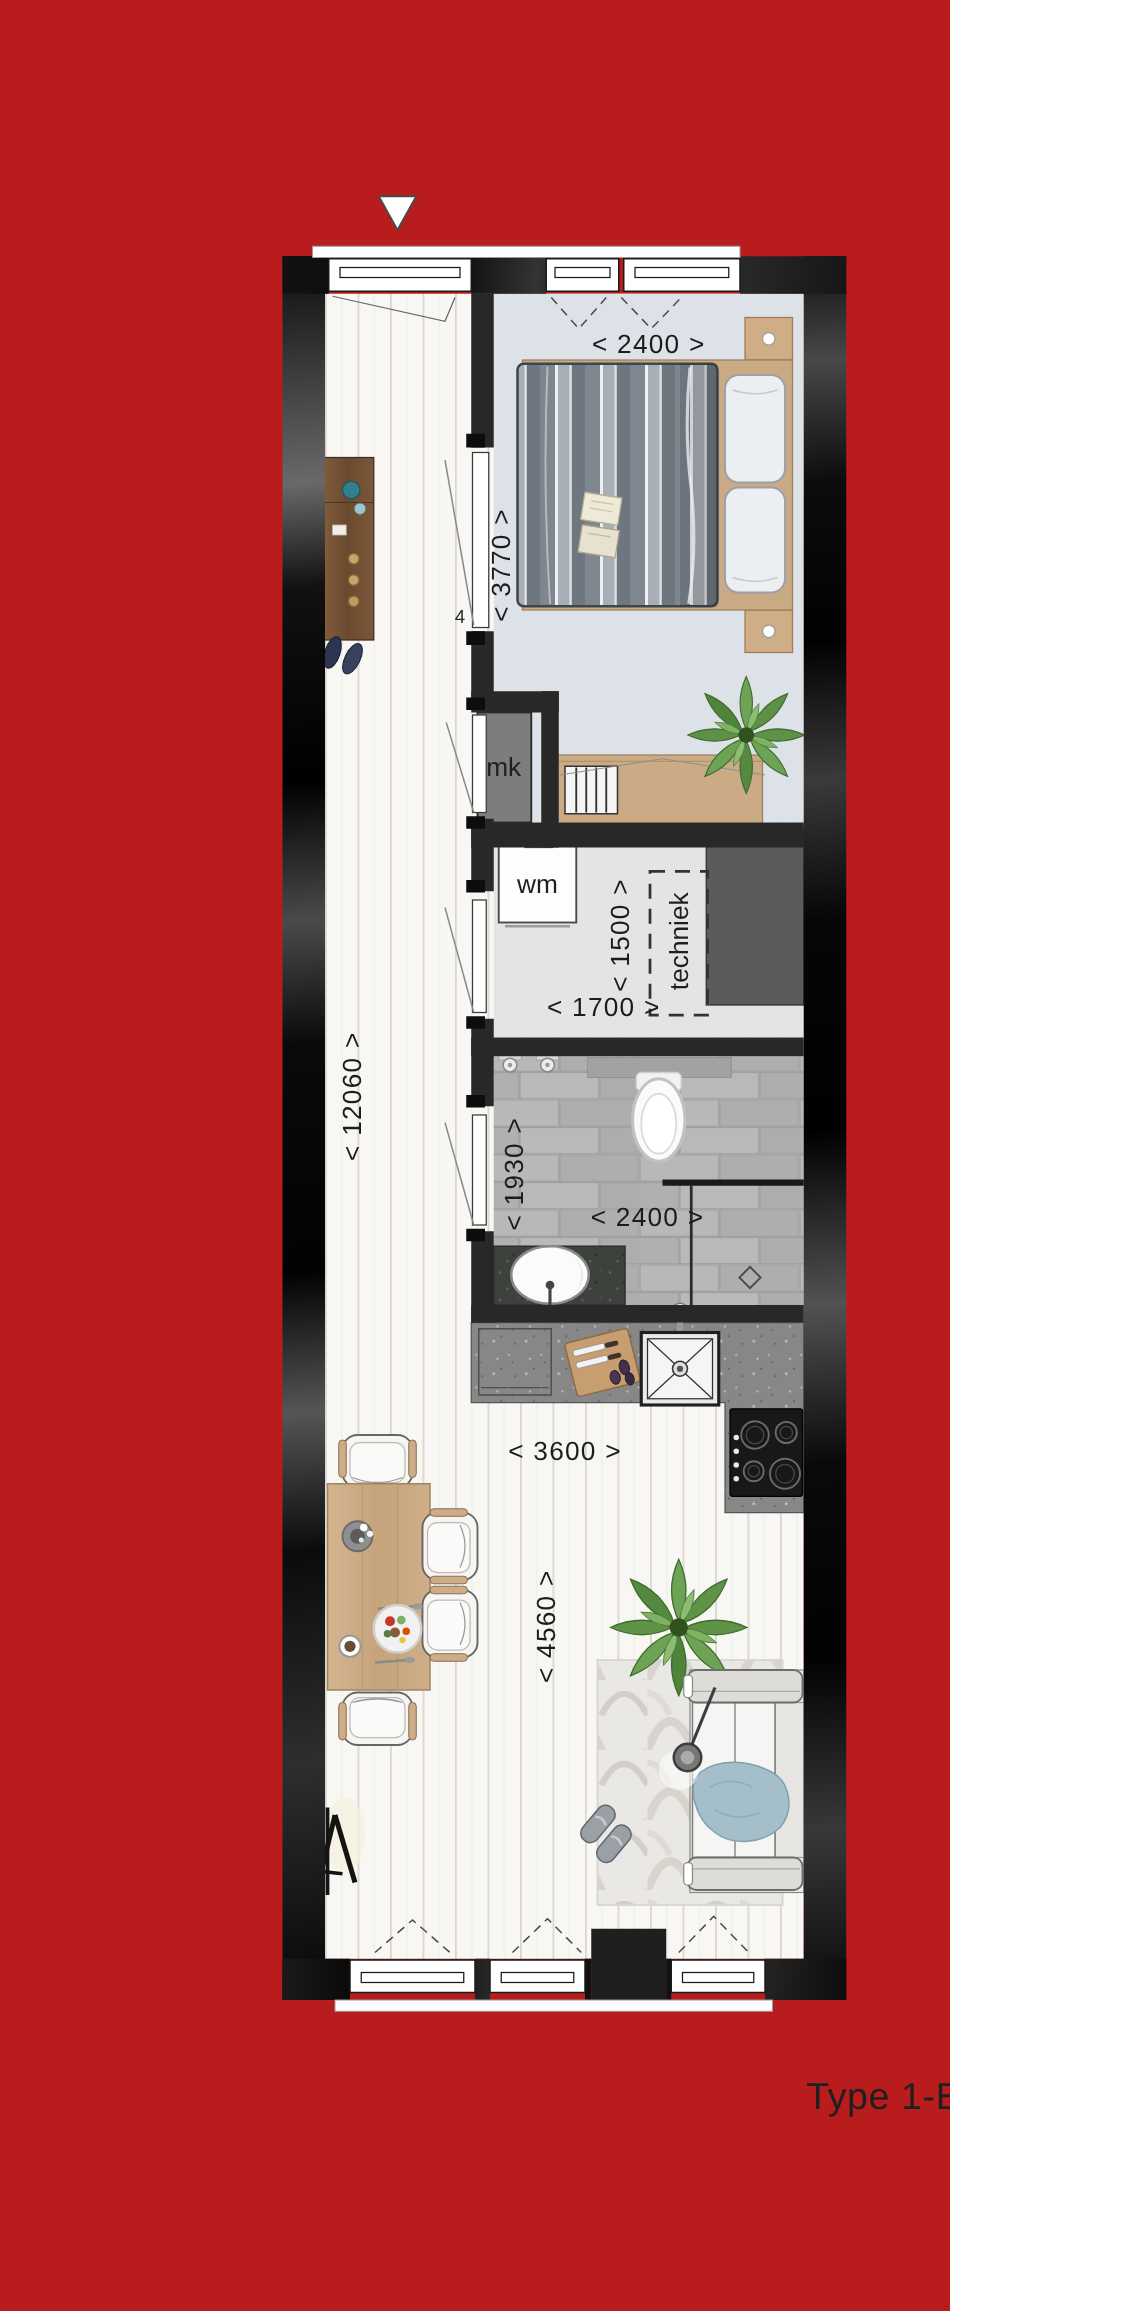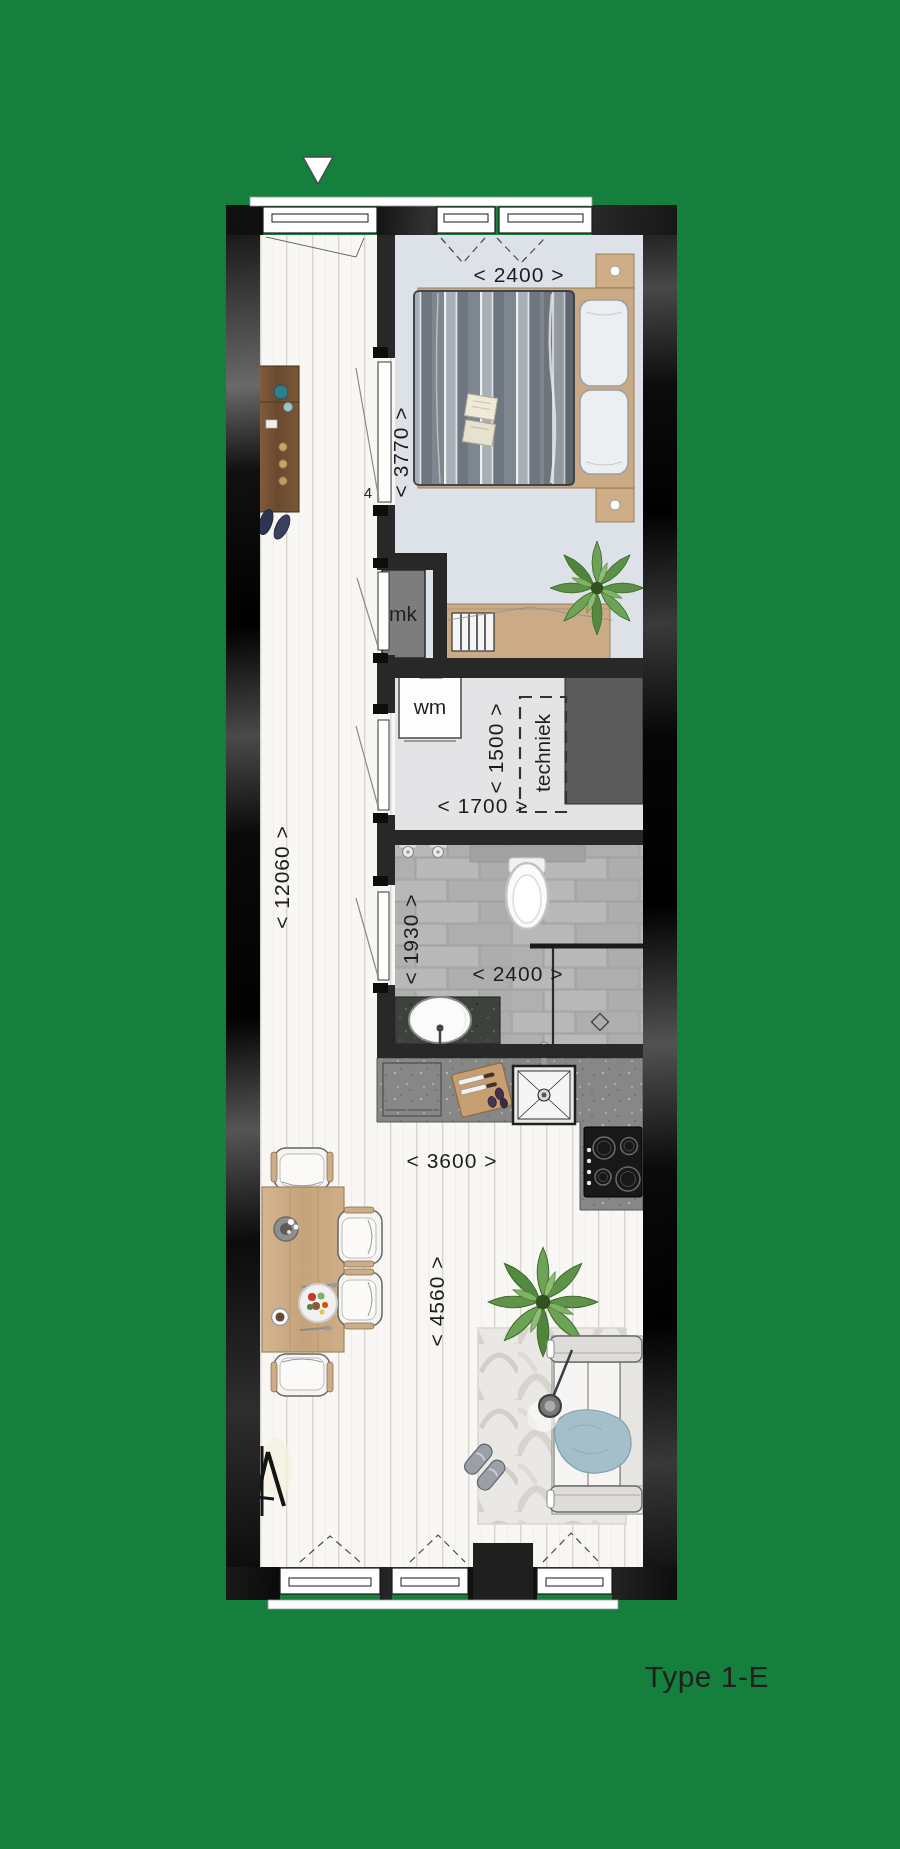--- a/index.html
+++ b/index.html
@@ -1,16 +1,16 @@
 <!DOCTYPE html>
 <html><head>
 <meta charset="utf-8">
 <style>
   html,body{margin:0;padding:0;background:#fff;}
-  .canvas{position:relative;width:900px;height:1849px;background:#15803d;overflow:hidden;
+  .canvas{position:relative;width:760px;height:1849px;background:#b91c1c;overflow:hidden;
           font-family:"Liberation Sans", sans-serif;}
   svg{display:block;}
   .dim  { font-family:"Liberation Sans", sans-serif; font-size:21px; fill:#1c1c1c; letter-spacing:1px;}
   .lbl  { font-family:"Liberation Sans", sans-serif; font-size:21px; fill:#1f1f1f;}
   .note { font-family:"Liberation Sans", sans-serif; font-size:15px; fill:#2a2a2a;}
   .title{ font-family:"Liberation Sans", sans-serif; font-size:30px; fill:#1f1f1f; letter-spacing:.5px;}
 </style>
 </head>
 <body>
 

